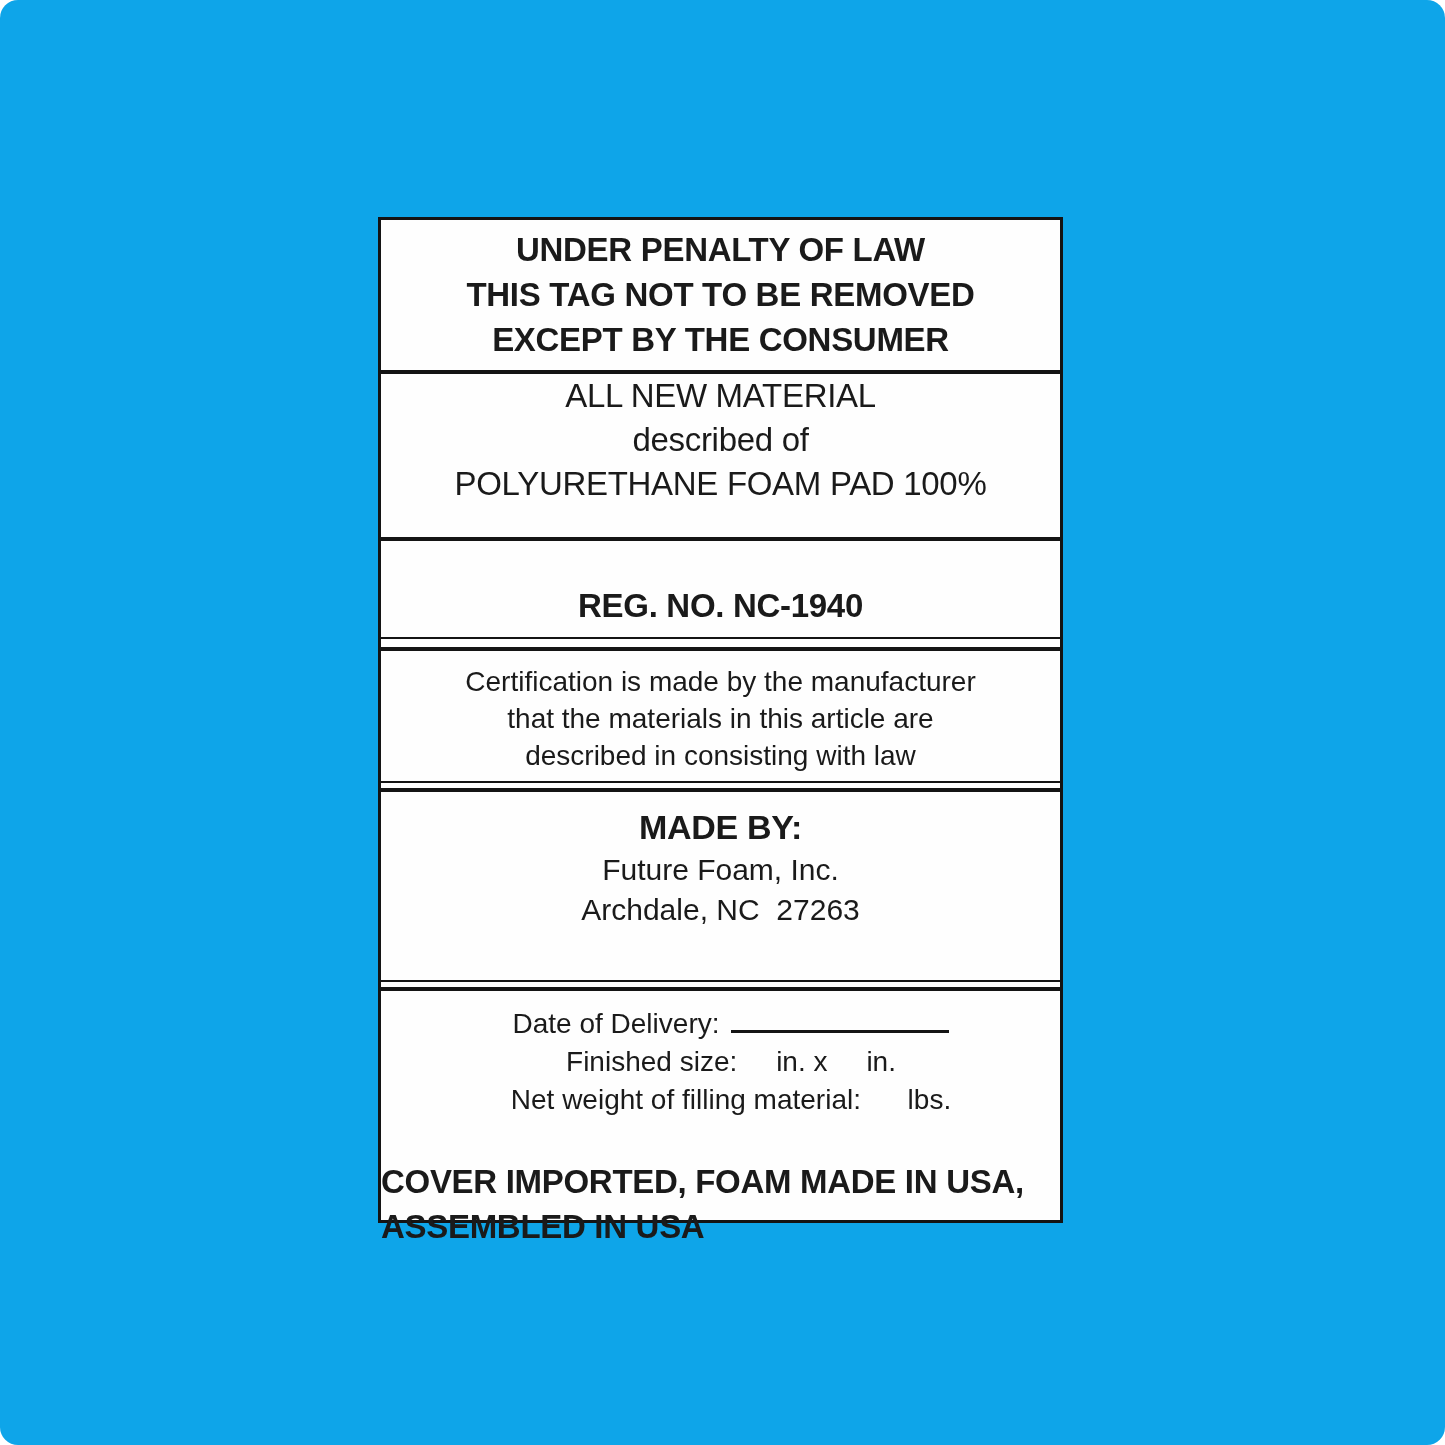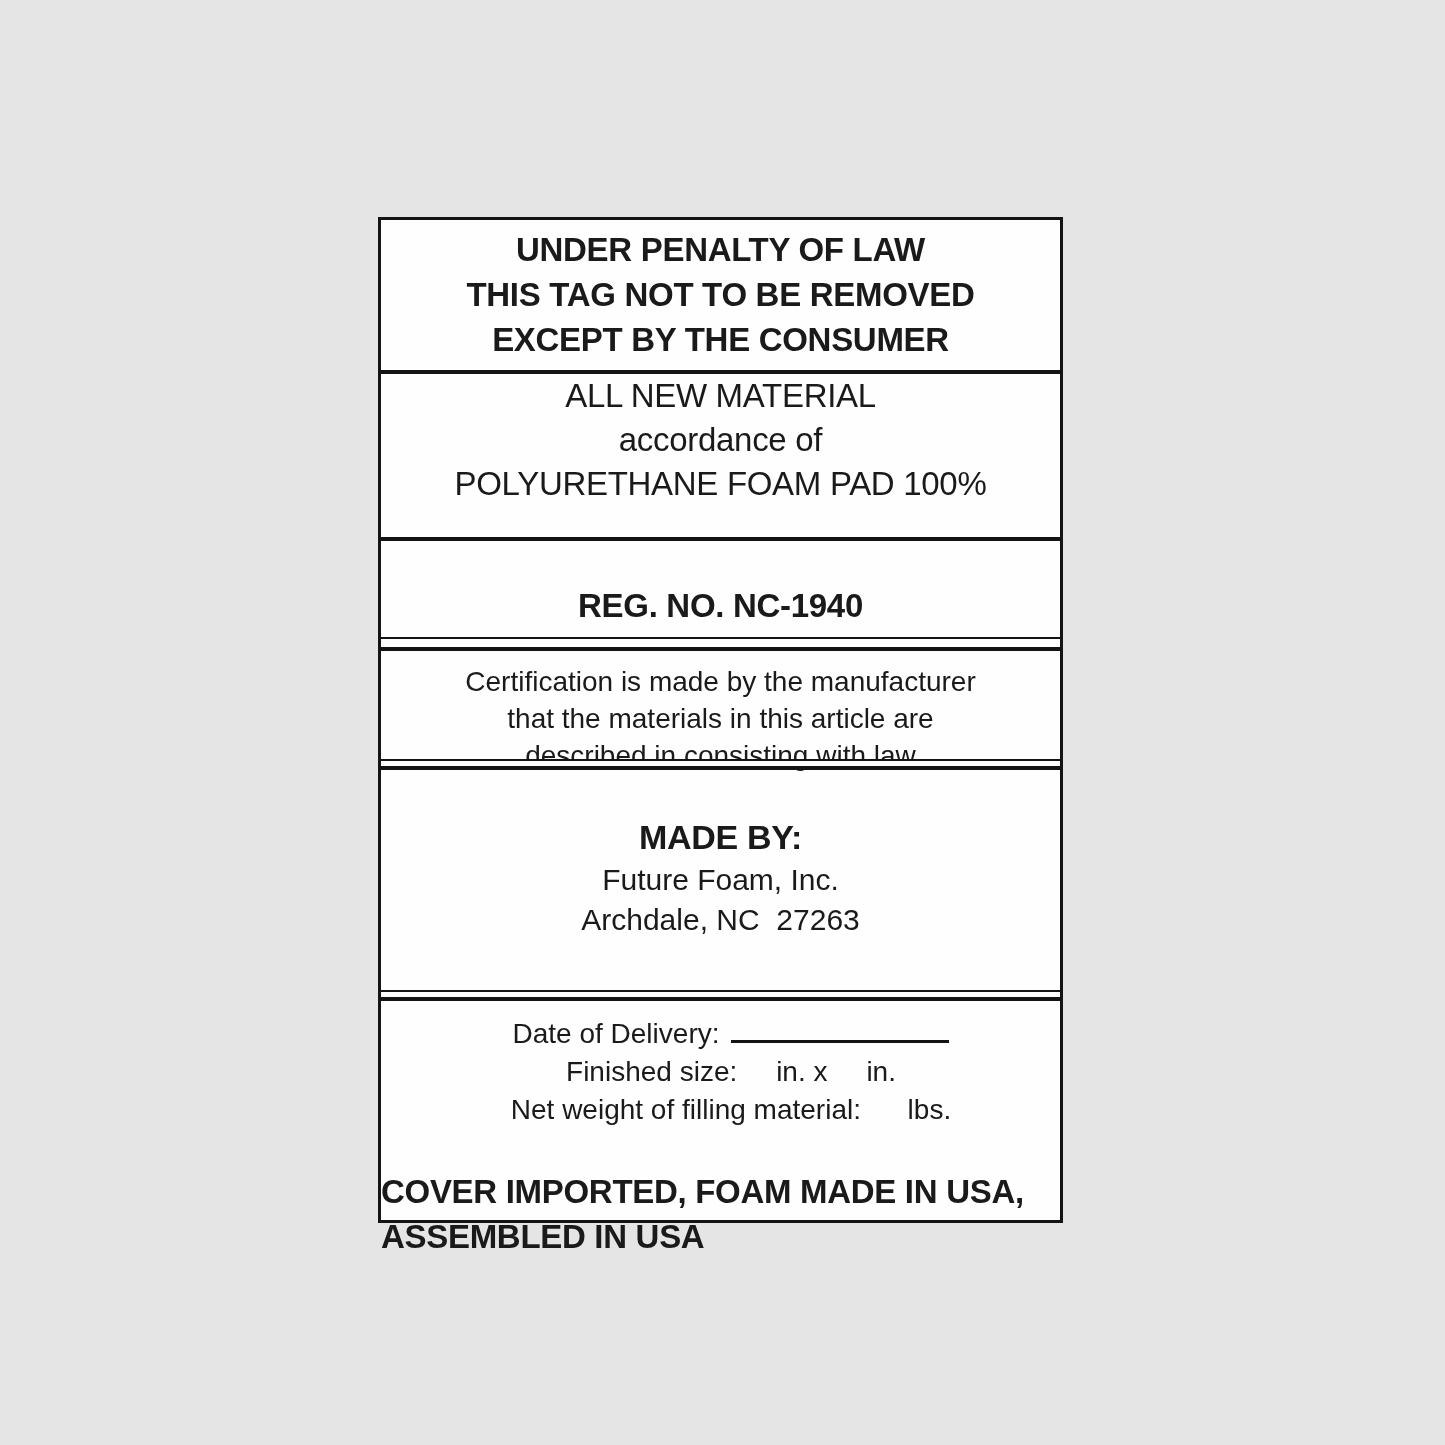--- a/index.html
+++ b/index.html
@@ -9,22 +9,23 @@
     width: 1445px;
     height: 1445px;
     font-family: "Liberation Sans", sans-serif;
     color: #1a1a1a;
     -webkit-font-smoothing: antialiased;
   }
   .canvas {
     position: relative;
     width: 1445px;
     height: 1445px;
-    background: #e5e5e5;
+    background: #0ea5e9;
     overflow: hidden;
+    border-radius: 18px;
   }
   .label {
     position: absolute;
     left: 378px;
     top: 217px;
     width: 685px;
     height: 1006px;
     box-sizing: border-box;
     border: 3px solid #141414;
     background: #fefefe;
@@ -56,26 +57,26 @@
     height: 63px;
     display: flex;
     align-items: center;
     justify-content: center;
     font-weight: bold;
     font-size: 33px;
     letter-spacing: -0.3px;
     margin-top: 33px;
   }
   .sec-cert {
-    height: 108px;
+    height: 130px;
     padding-top: 12px;
     font-size: 28px;
     line-height: 37px;
   }
-  .sec-madeby { height: 188px; padding-top: 12px; margin-top: 32px; }
+  .sec-madeby { height: 188px; padding-top: 12px; }
   .madeby-heading {
     font-weight: bold;
     font-size: 34px;
     line-height: 46px;
     letter-spacing: -0.3px;
   }
   .madeby-line { font-size: 30px; line-height: 40px; }
 
   .sec-details { height: 262px; padding-top: 14px; }
   .detail-lines {
@@ -110,21 +111,21 @@
     <div class="sec sec-penalty">
       <div>UNDER PENALTY OF LAW</div>
       <div>THIS TAG NOT TO BE REMOVED</div>
       <div>EXCEPT BY THE CONSUMER</div>
     </div>
 
     <div class="d-thick"></div>
 
     <div class="sec sec-material">
       <div>ALL NEW MATERIAL</div>
-      <div>accordance of</div>
+      <div>described of</div>
       <div>POLYURETHANE FOAM PAD 100%</div>
     </div>
 
     <div class="d-thick"></div>
 
     <div class="sec sec-reg">
       <div>REG. NO. NC-1940</div>
     </div>
 
     <div class="d-thin"></div>

